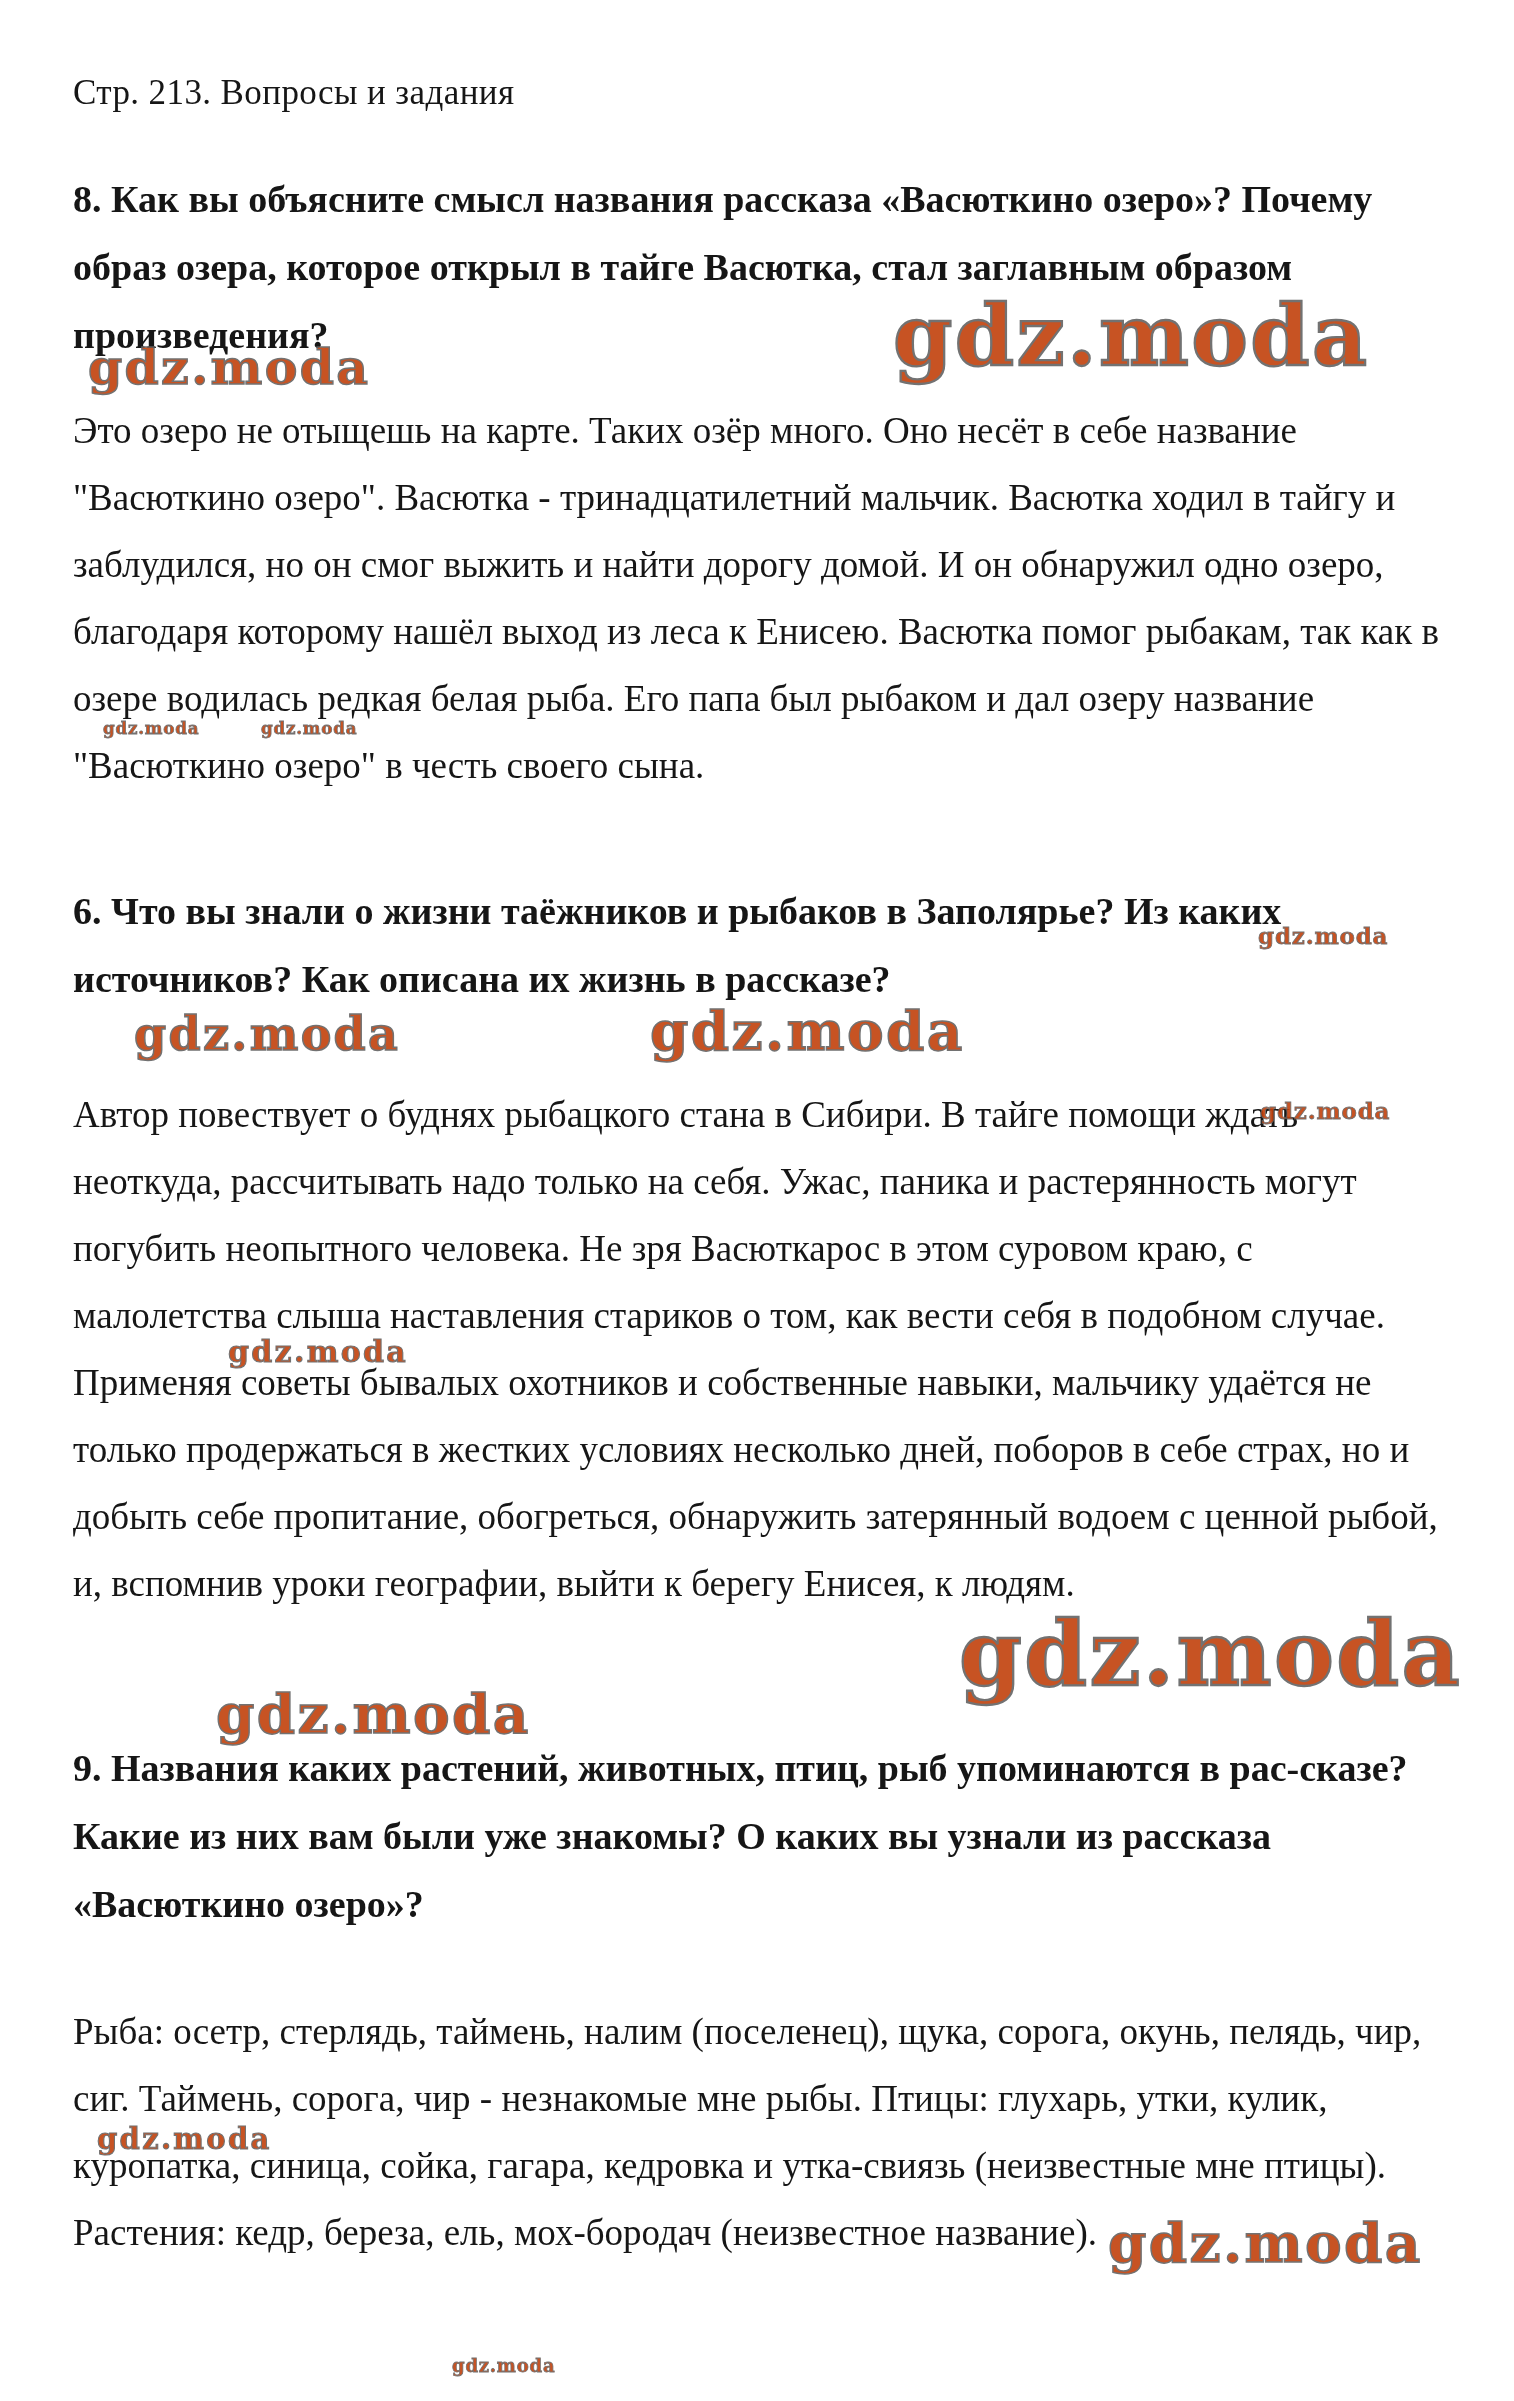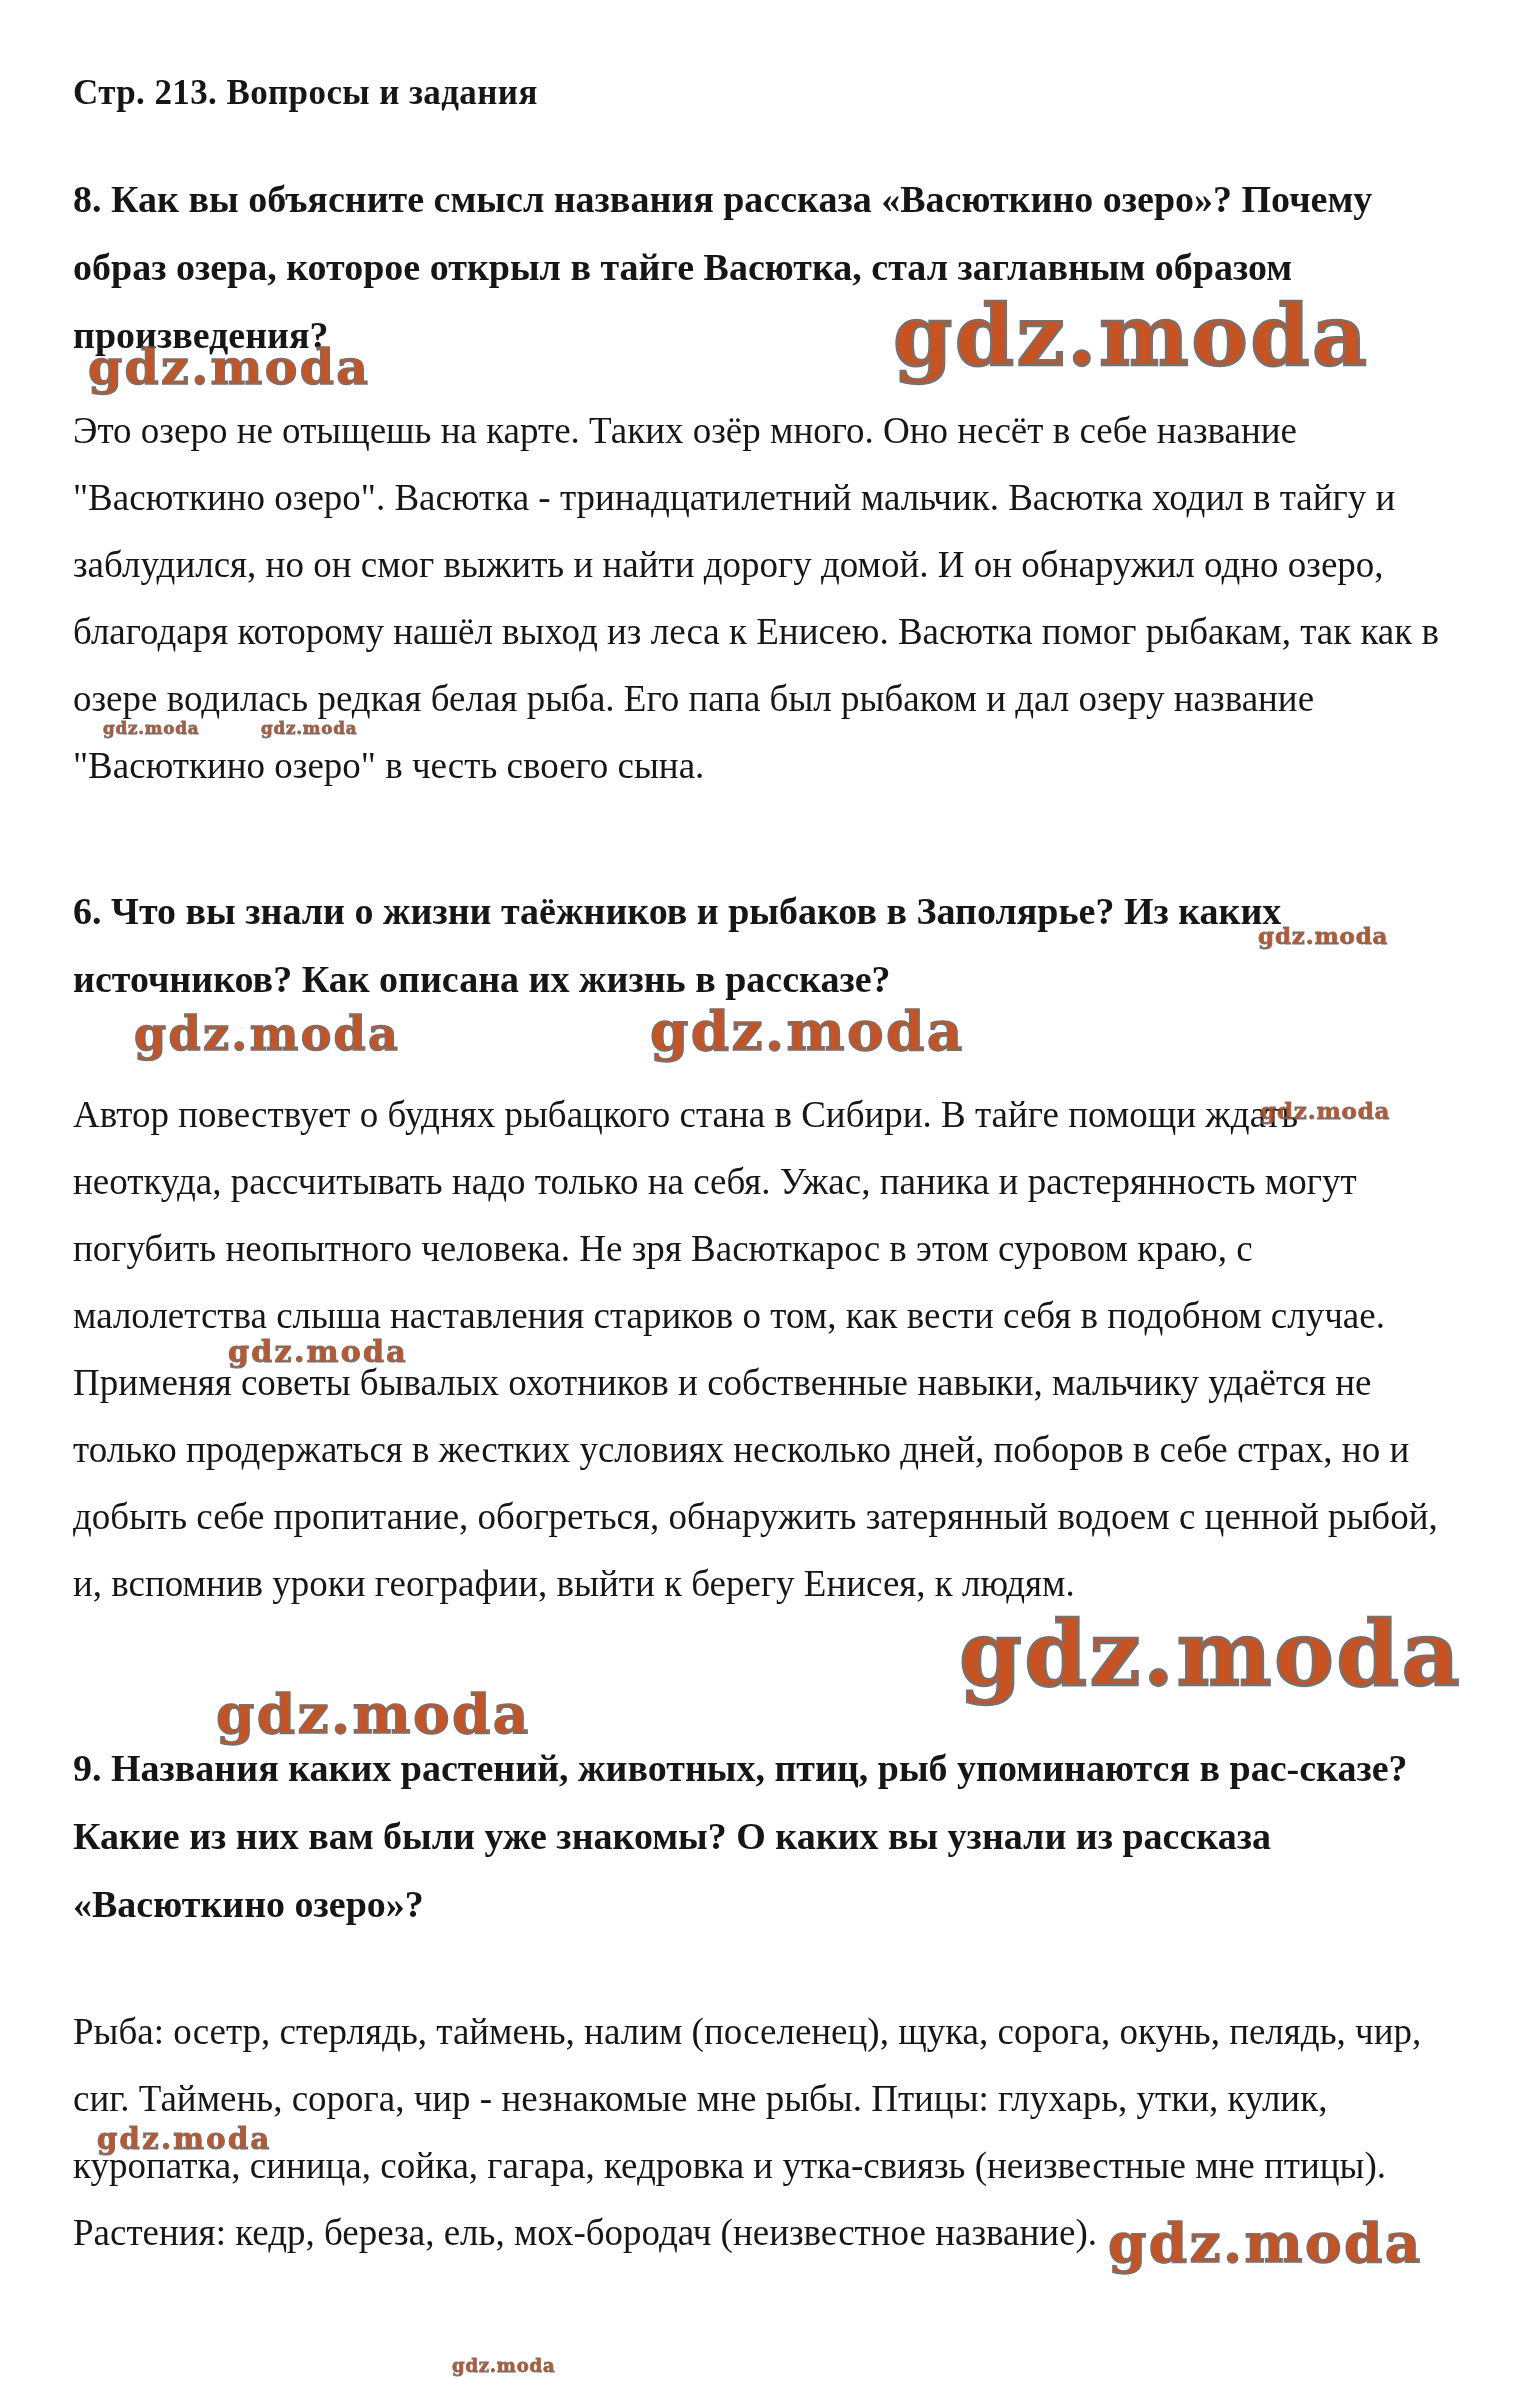--- a/index.html
+++ b/index.html
@@ -15,21 +15,21 @@
     font-family: "Liberation Serif", serif;
     color: #161616;
     overflow: hidden;
   }
   .page-title {
     position: absolute;
     top: 73px;
     left: 73px;
     margin: 0;
     font-size: 35px;
-    font-weight: bold;
+    font-weight: normal;
     letter-spacing: 0.4px;
   }
   .question {
     position: absolute;
     left: 73px;
     width: 1374px;
     margin: 0;
     font-size: 38px;
     font-weight: bold;
     line-height: 68px;

